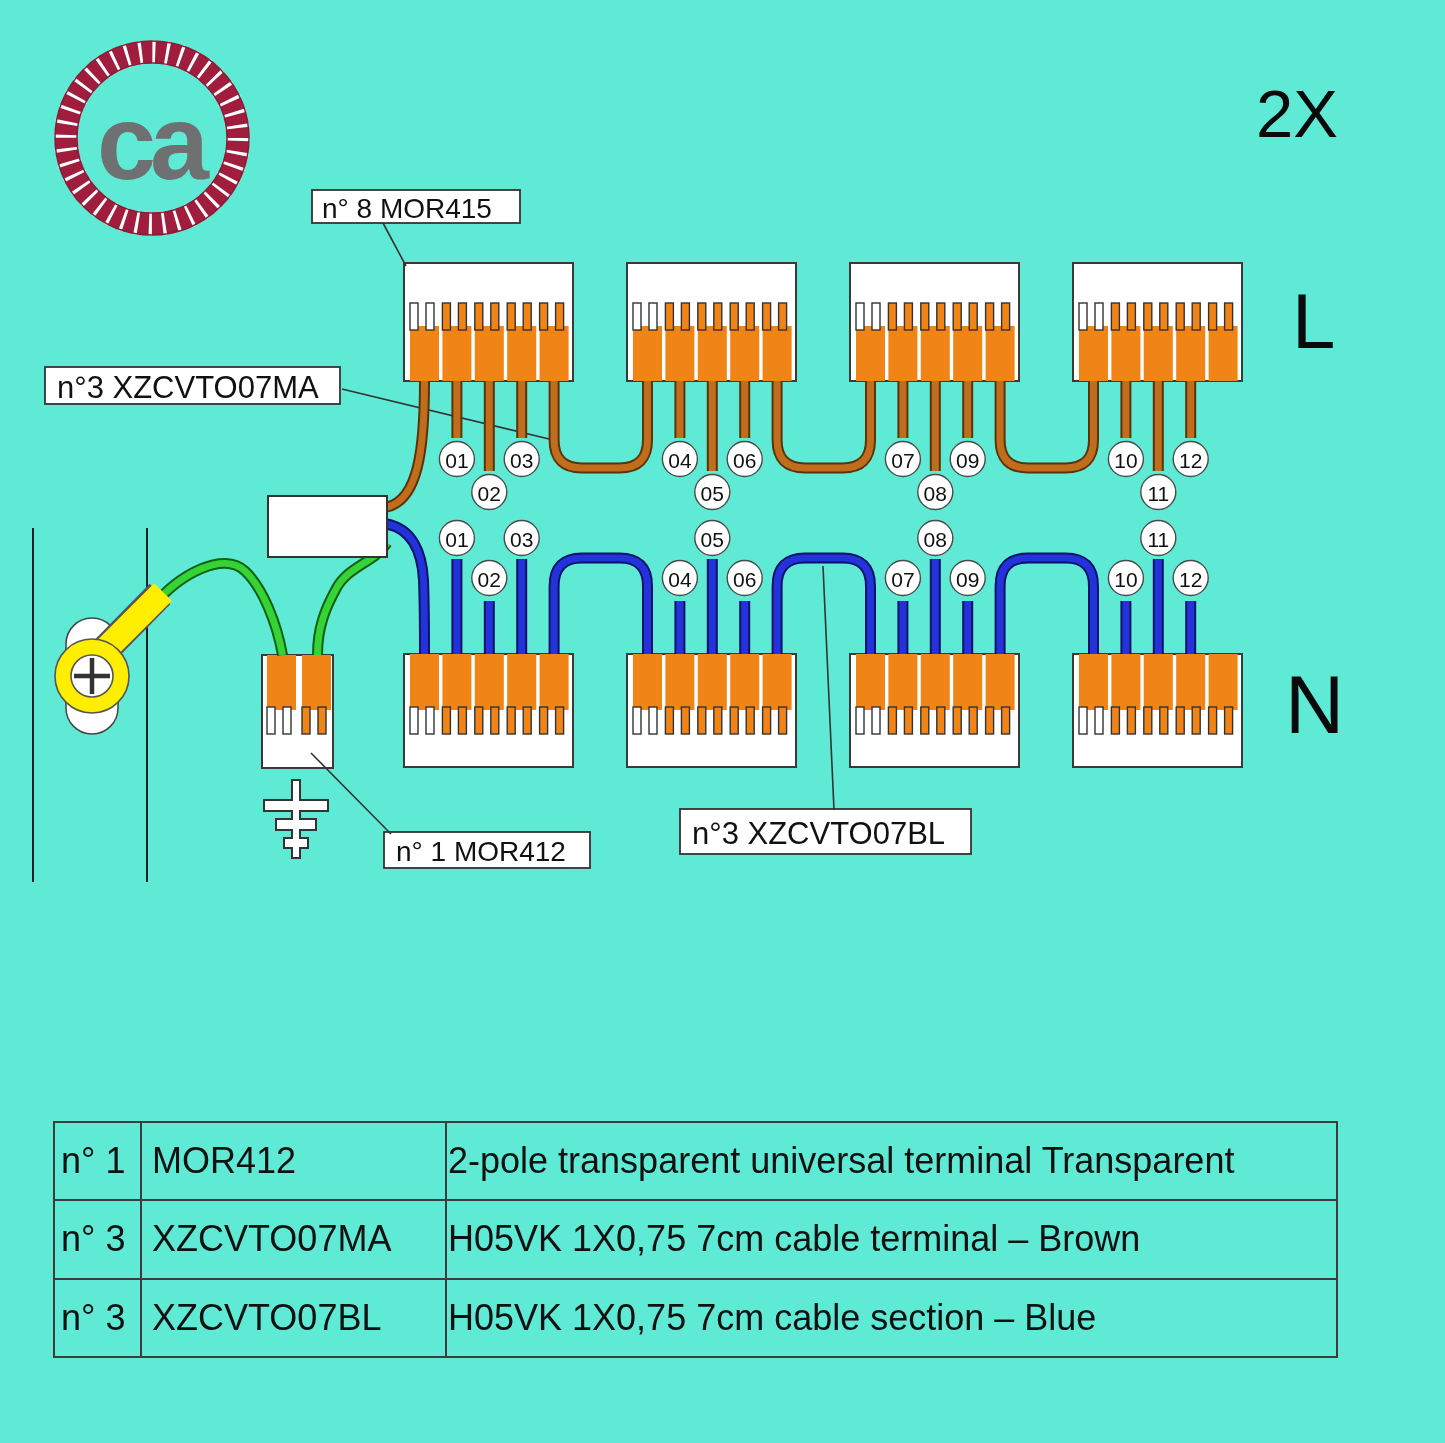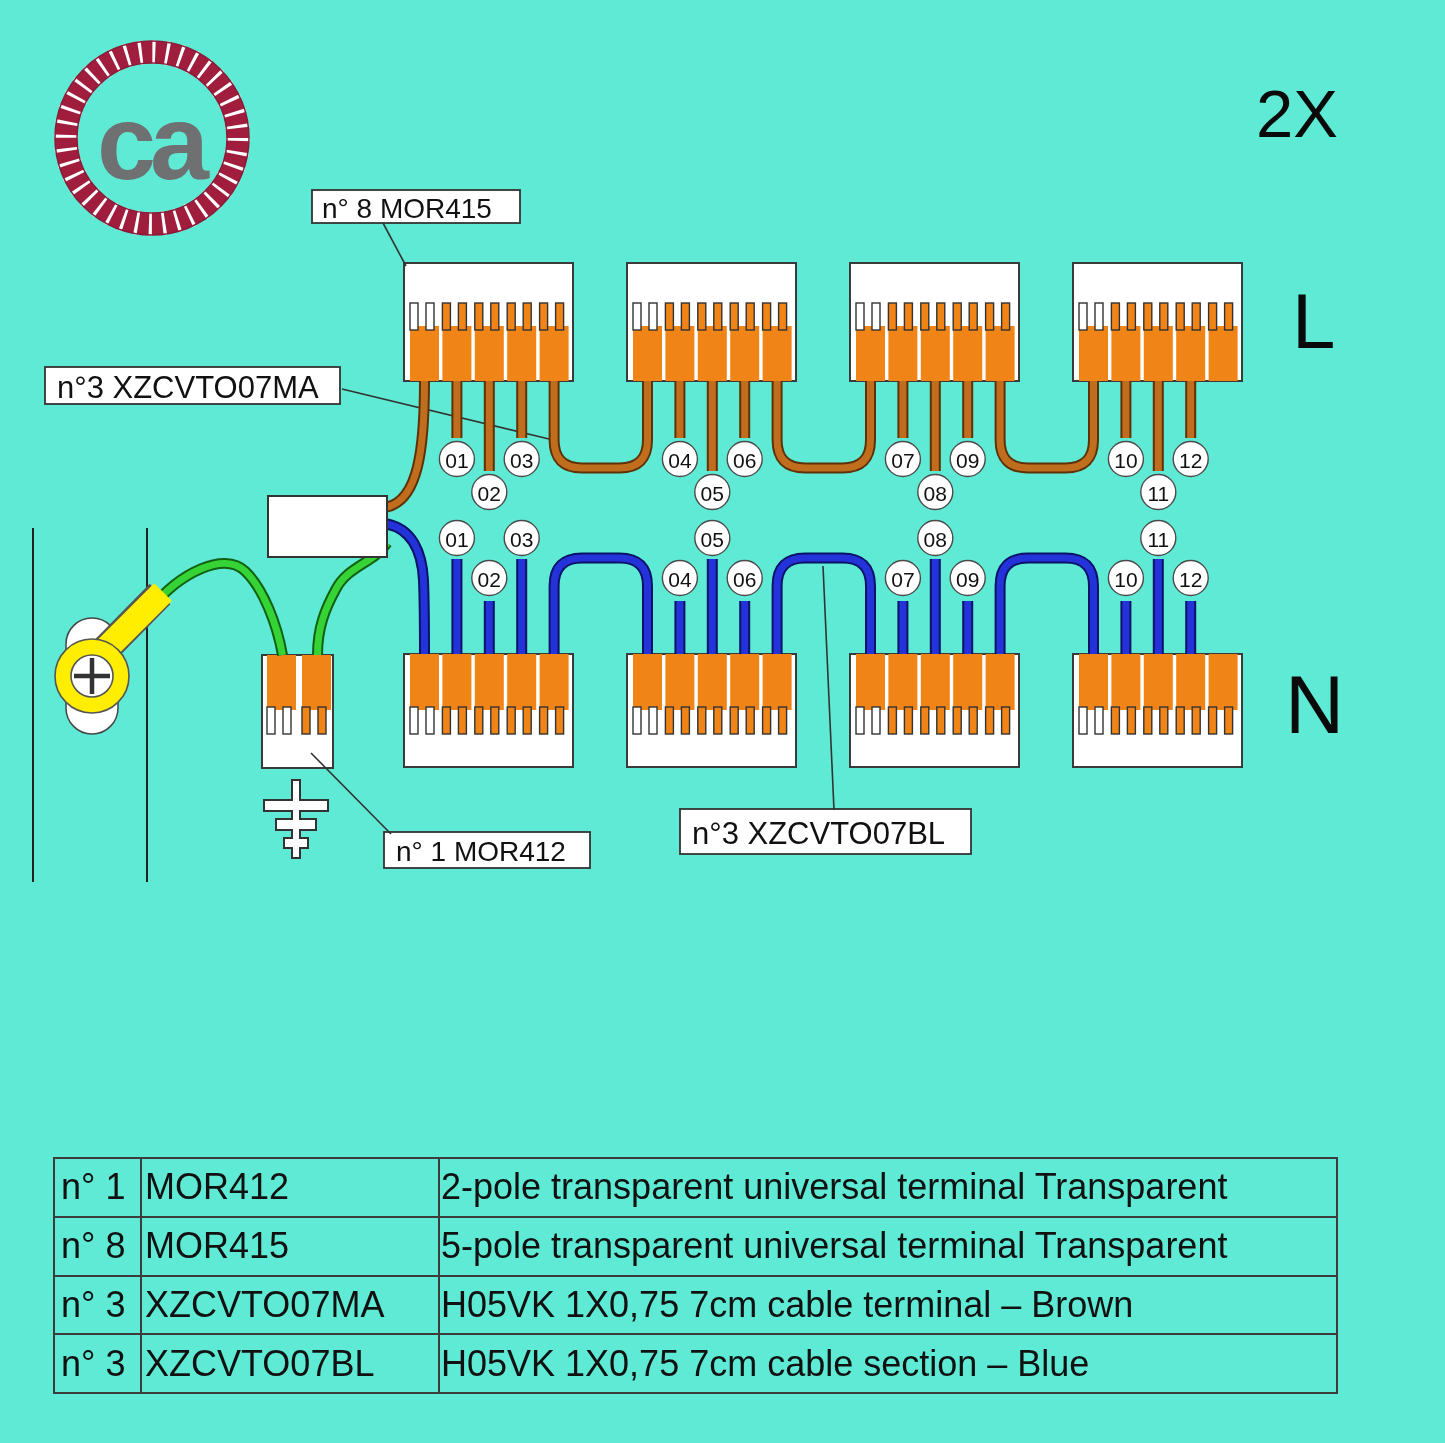--- a/index.html
+++ b/index.html
@@ -3,25 +3,25 @@
 <meta charset="utf-8">
 <style>
   html,body{margin:0;padding:0;background:#fff;}
   #canvas{position:relative;width:1445px;height:1443px;background:#5eead4;overflow:hidden;
           font-family:"Liberation Sans",sans-serif;}
   svg text{font-family:"Liberation Sans",sans-serif;}
   .callout-rect{fill:#fff;stroke:#333;stroke-width:1.8;}
   .callout-text{fill:#111;}
   .leader{stroke:#333;stroke-width:1.6;}
   #bom{position:absolute;left:53px;top:1121px;width:1285px;height:237px;
-       border-collapse:collapse;table-layout:fixed;margin-top:36px;}
+       border-collapse:collapse;table-layout:fixed;}
   #bom td{border:2px solid #3c3c3c;font-size:36px;color:#111;vertical-align:middle;
           white-space:nowrap;overflow:hidden;}
   #bom td.c1{width:78px;padding-left:6px;}
-  #bom td.c2{width:292px;padding-left:3px;}
+  #bom td.c2{width:292px;padding-left:10px;}
   #bom td.c3{}
 </style>
 </head>
 <body>
 
 <div id="canvas">
   <svg id="diagram" width="1445" height="1443" viewBox="0 0 1445 1443">
 
     <g>
       <line x1="33" y1="528" x2="33" y2="882" stroke="#222" stroke-width="2"></line>
@@ -411,25 +411,20 @@
 
   
   <table id="bom">
     <tbody>
         <tr>
       <td class="c1">n° 1</td>
       <td class="c2">MOR412</td>
       <td class="c3">2-pole transparent universal terminal Transparent</td>
     </tr>
     <tr>
-      <td class="c1">n° 8</td>
-      <td class="c2">MOR415</td>
-      <td class="c3">5-pole transparent universal terminal Transparent</td>
-    </tr>
-    <tr>
       <td class="c1">n° 3</td>
       <td class="c2">XZCVTO07MA</td>
       <td class="c3">H05VK 1X0,75 7cm cable terminal – Brown</td>
     </tr>
     <tr>
       <td class="c1">n° 3</td>
       <td class="c2">XZCVTO07BL</td>
       <td class="c3">H05VK 1X0,75 7cm cable section – Blue</td>
     </tr>
   </tbody>

